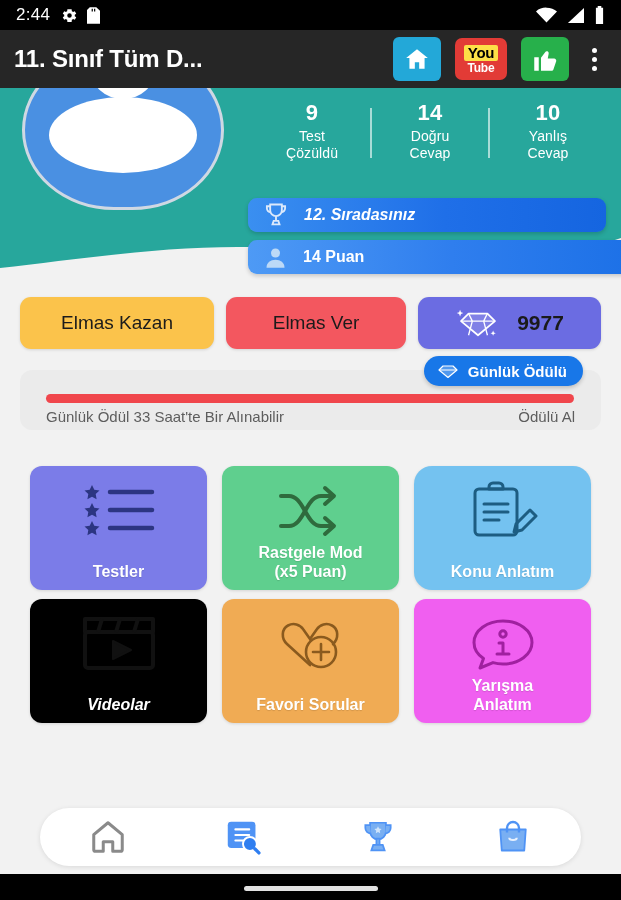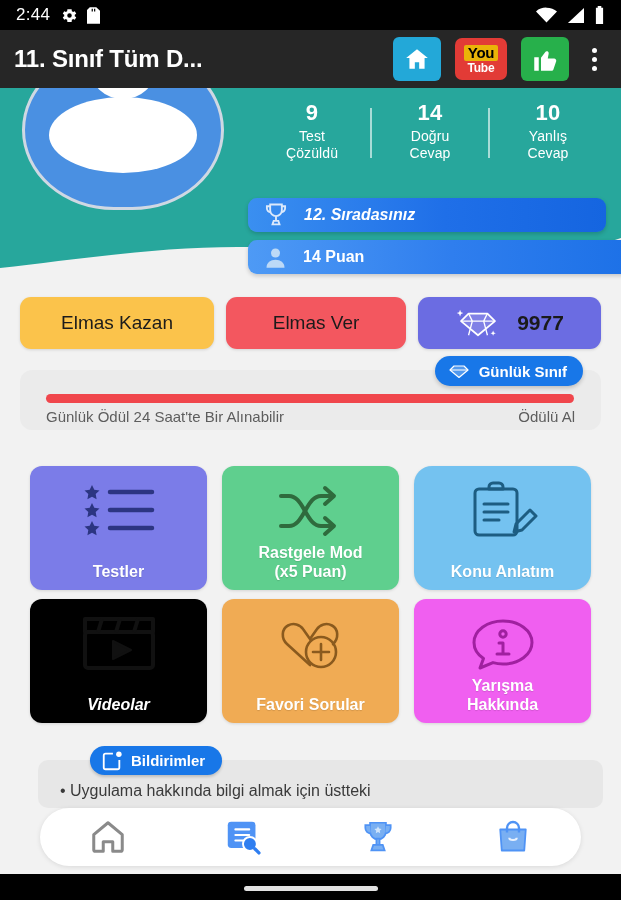--- a/index.html
+++ b/index.html
@@ -34,21 +34,21 @@
   .ab-btn {
     width:48px; height:44px; border-radius:6px; margin-left:14px;
     display:flex; align-items:center; justify-content:center; flex:0 0 auto;
   }
   .ab-home { background:#23a8d8; }
   .ab-yt {
     background:#e23b36; width:52px; height:42px; border-radius:7px;
     flex-direction:column; justify-content:center; line-height:1;
   }
   .yt-you {
-    background:#eab308; color:#000; font-size:15px; font-weight:bold;
+    background:#fde047; color:#000; font-size:15px; font-weight:bold;
     padding:0 4px; border-radius:2px; line-height:16px; letter-spacing:-.3px;
   }
   .yt-tube { color:#fff; font-size:12px; font-weight:bold; margin-top:1px; letter-spacing:-.2px; }
   .ab-thumb { background:#27b04b; }
   .ab-menu {
     width:26px; margin-left:12px; display:flex; flex-direction:column;
     align-items:center; gap:4px; justify-content:center; height:44px;
   }
   .dot { width:5px; height:5px; border-radius:50%; background:#fff; }
 
@@ -314,25 +314,25 @@
       <span class="dia-num">9977</span>
     </div>
   </div>
 
   <div class="reward">
     <div class="rw-badge">
       <svg width="24" height="18" viewBox="0 0 48 36" fill="none" stroke="#fff" stroke-width="2.4" stroke-linejoin="round">
         <path d="M14 8h20l8 8-18 15L6 16z" fill="#fff" fill-opacity=".25"></path>
         <path d="M6 16h36" stroke-width="2"></path>
       </svg>
-      <span>Günlük Sınıf</span>
+      <span>Günlük Ödülü</span>
     </div>
     <div class="rw-bar"></div>
     <div class="rw-foot">
-      <span>Günlük Ödül 24 Saat'te Bir Alınabilir</span>
+      <span>Günlük Ödül 33 Saat'te Bir Alınabilir</span>
       <span>Ödülü Al</span>
     </div>
   </div>
 
   <div class="grid">
 
     <div class="card c-testler">
       <div class="card-ico">
         <svg width="78" height="60" viewBox="0 0 78 60" fill="none">
           <g fill="#2c3582">
@@ -401,36 +401,26 @@
     <div class="card c-yarisma">
       <div class="card-ico">
         <svg width="70" height="54" viewBox="0 0 70 54" fill="none" stroke="#a020a0" stroke-width="3" stroke-linecap="round" stroke-linejoin="round">
           <path d="M35 4c16 0 29 9.5 29 21.5S51 47 35 47c-3.5 0-7-.5-10-1.4L12 51l3.5-9.5C9.5 37.5 6 32 6 25.5 6 13.5 19 4 35 4z"></path>
           <circle cx="35" cy="17" r="3.2"></circle>
           <path d="M31 26h4v11M29 37h12"></path>
         </svg>
       </div>
       <div class="card-lbl">
         <span style="white-space:pre-line">Yarışma
-Hakkında</span>
-      </div>
-    </div>
-
-  </div>
-
-  <div class="notif">
-    <div class="nt-badge">
-      <svg width="22" height="22" viewBox="0 0 24 24" fill="none" stroke="#fff" stroke-width="2" stroke-linejoin="round">
-        <path d="M20 11v8a2 2 0 01-2 2H5a2 2 0 01-2-2V6a2 2 0 012-2h8"></path>
-        <circle cx="19.5" cy="4.5" r="3" fill="#fff" stroke="none"></circle>
-      </svg>
-      <span>Bildirimler</span>
-    </div>
-    <div class="nt-text">• Uygulama hakkında bilgi almak için üstteki</div>
-  </div>
+Anlatım</span>
+      </div>
+    </div>
+
+  </div>
+
 
   <div class="bottomnav">
     <div class="nav-item">
       <svg width="40" height="38" viewBox="0 0 24 24" fill="none" stroke="#8a8a8a" stroke-width="1.9" stroke-linejoin="round">
         <path d="M3 10.5L12 3l9 7.5V20a1 1 0 01-1 1h-5v-6H9v6H4a1 1 0 01-1-1z"></path>
       </svg>
     </div>
     <div class="nav-item">
       <svg width="38" height="36" viewBox="0 0 26 26" fill="none">
         <rect x="2" y="2" width="20" height="19" rx="2.5" fill="#4f93f5"></rect>

